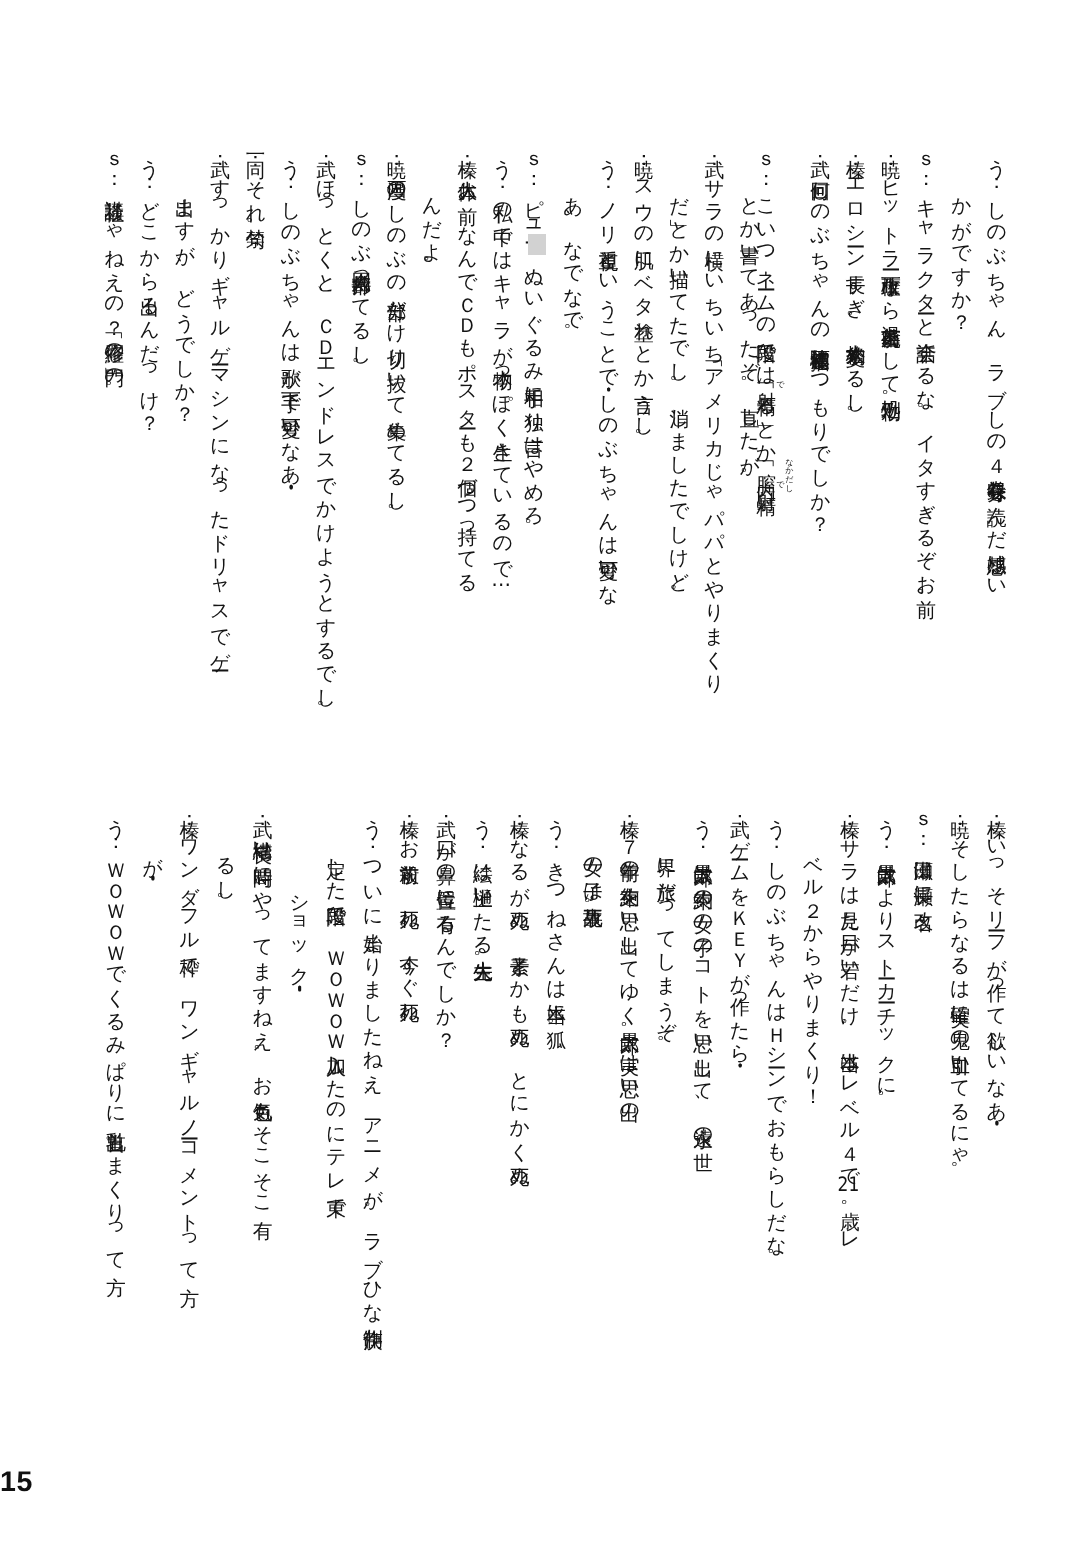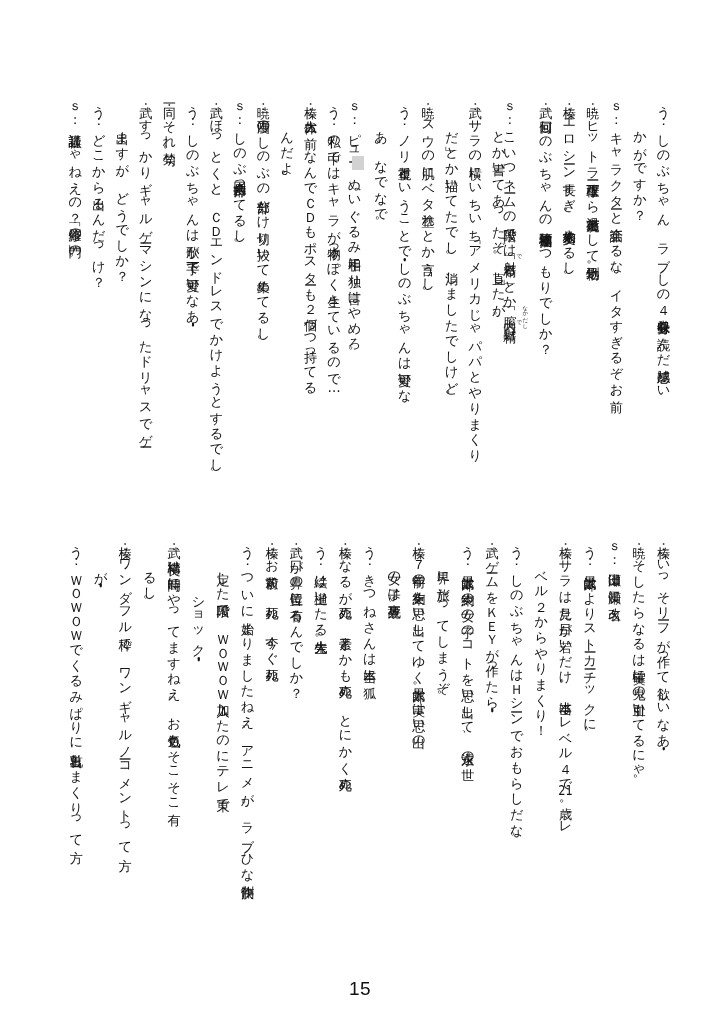--- a/index.html
+++ b/index.html
@@ -94,23 +94,23 @@
     background: #d2d2d2;
     vertical-align: middle;
   }
 
   
   #page-number {
     position: absolute;
     left: 0;
     right: 0;
     top: 978px;
-    text-align: center;
+    text-align: left;
     font-size: 19px;
-    font-weight: 400;
+    font-weight: 700;
     letter-spacing: 0.5px;
     color: #111111;
     font-family: "Liberation Sans", sans-serif;
   }
 </style>
 </head>
 <body>
 
 <div class="page">
 

